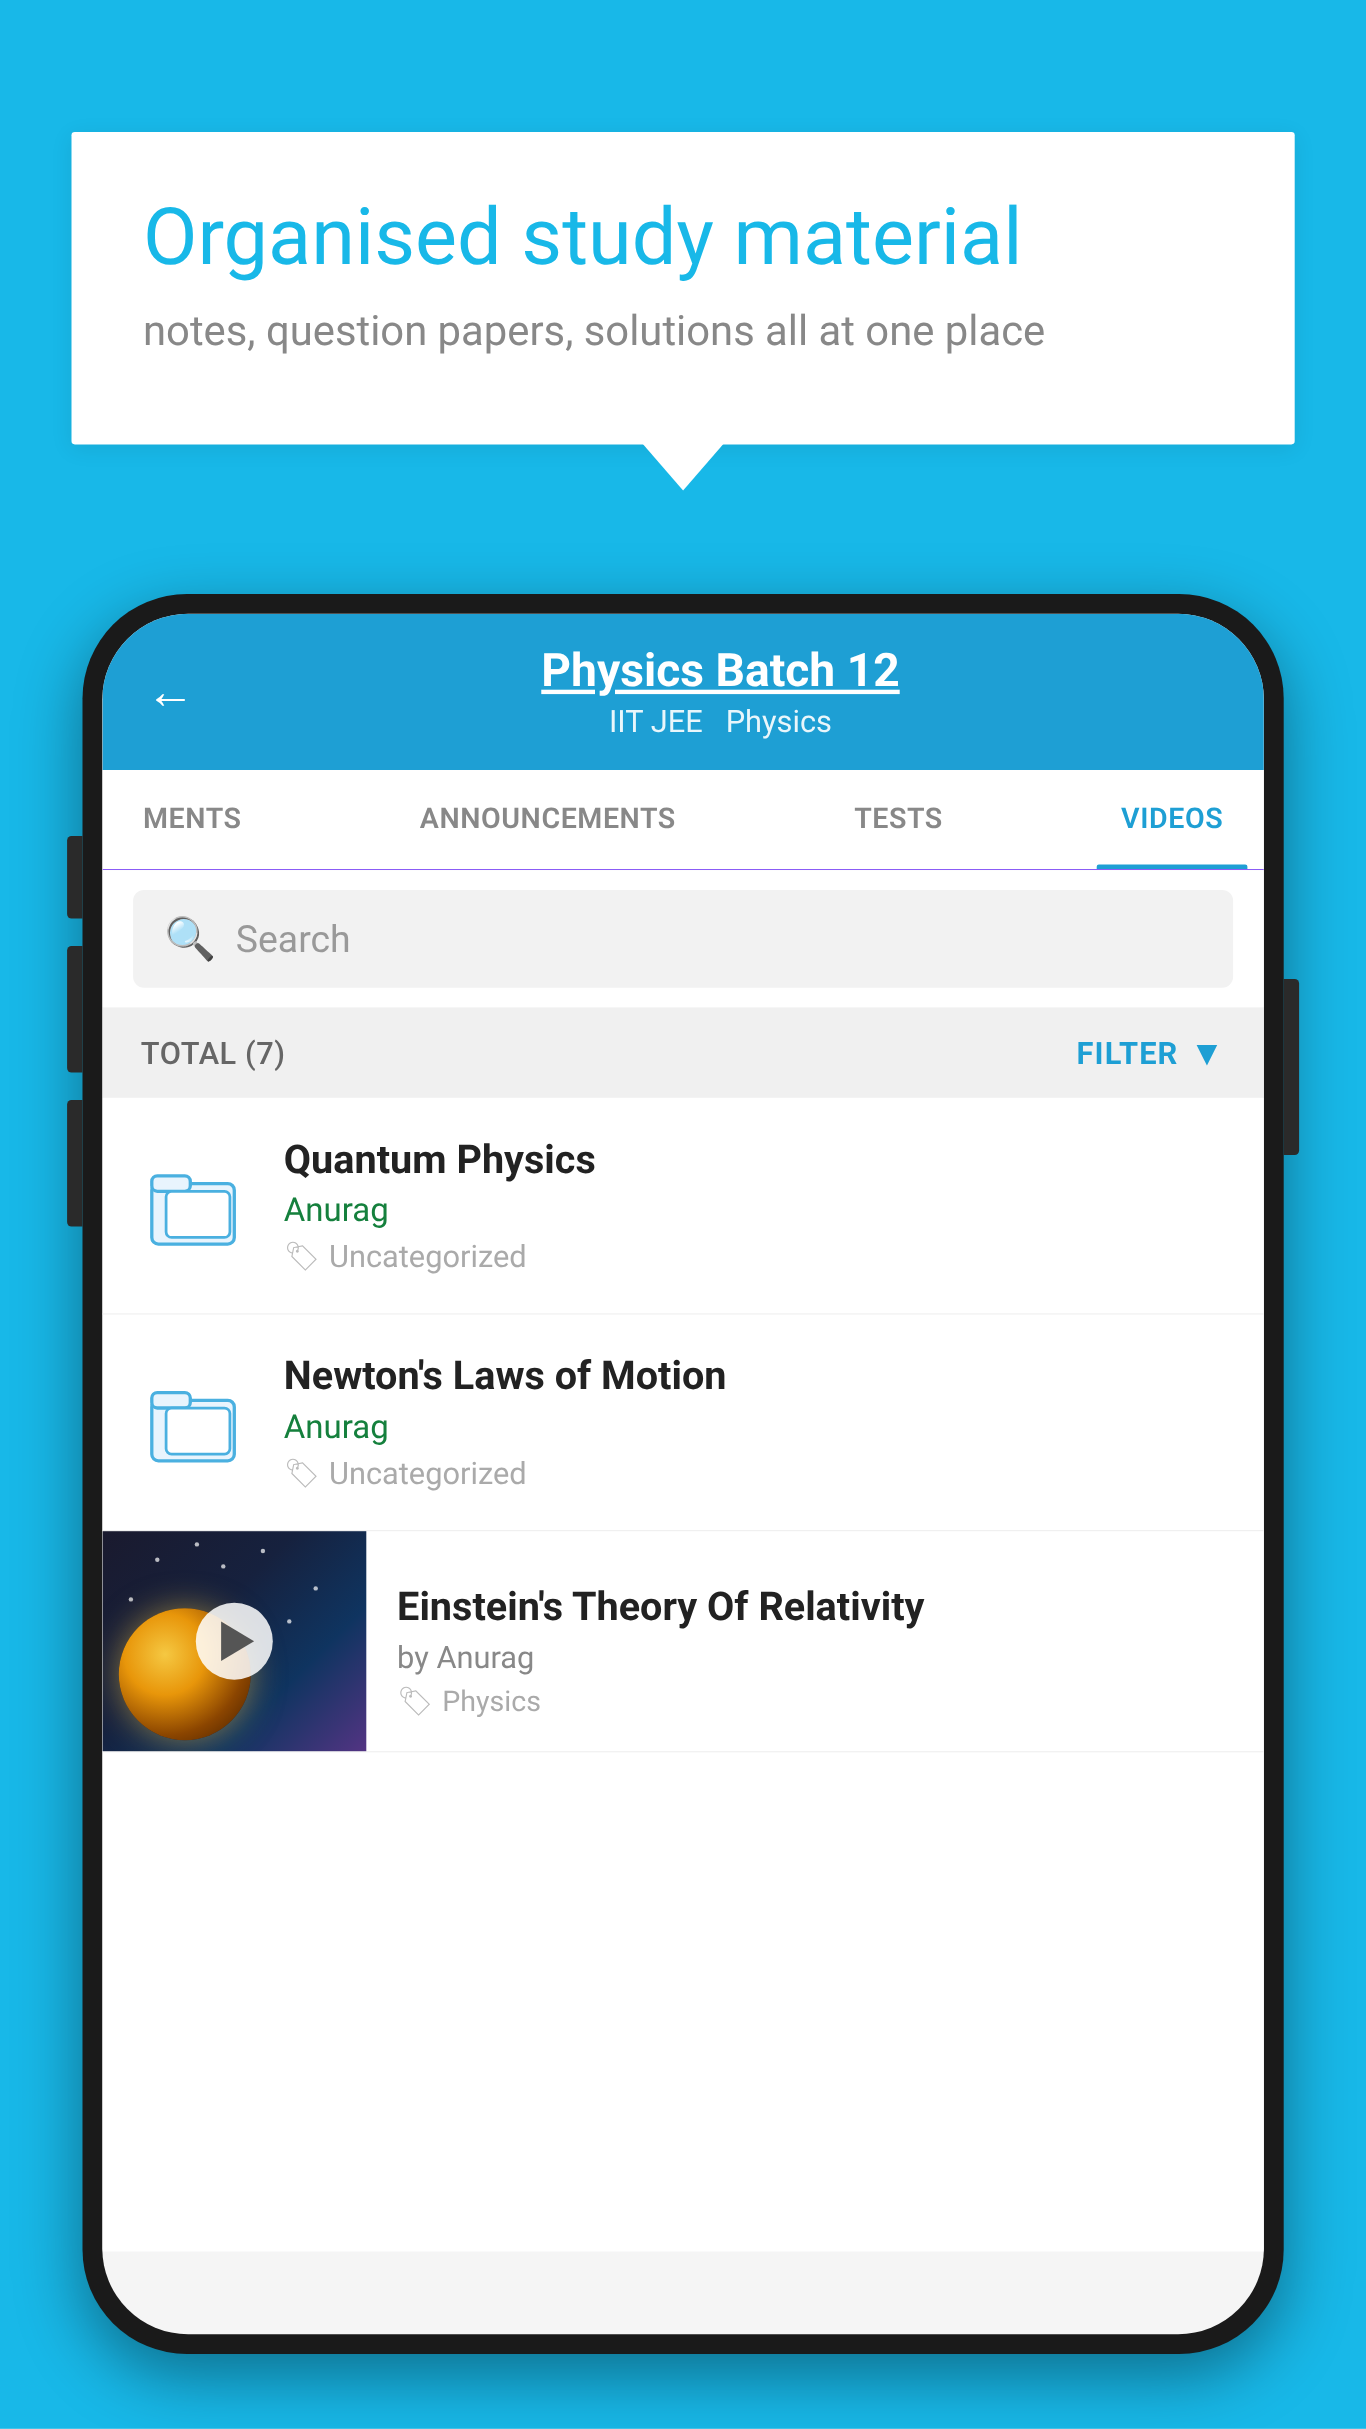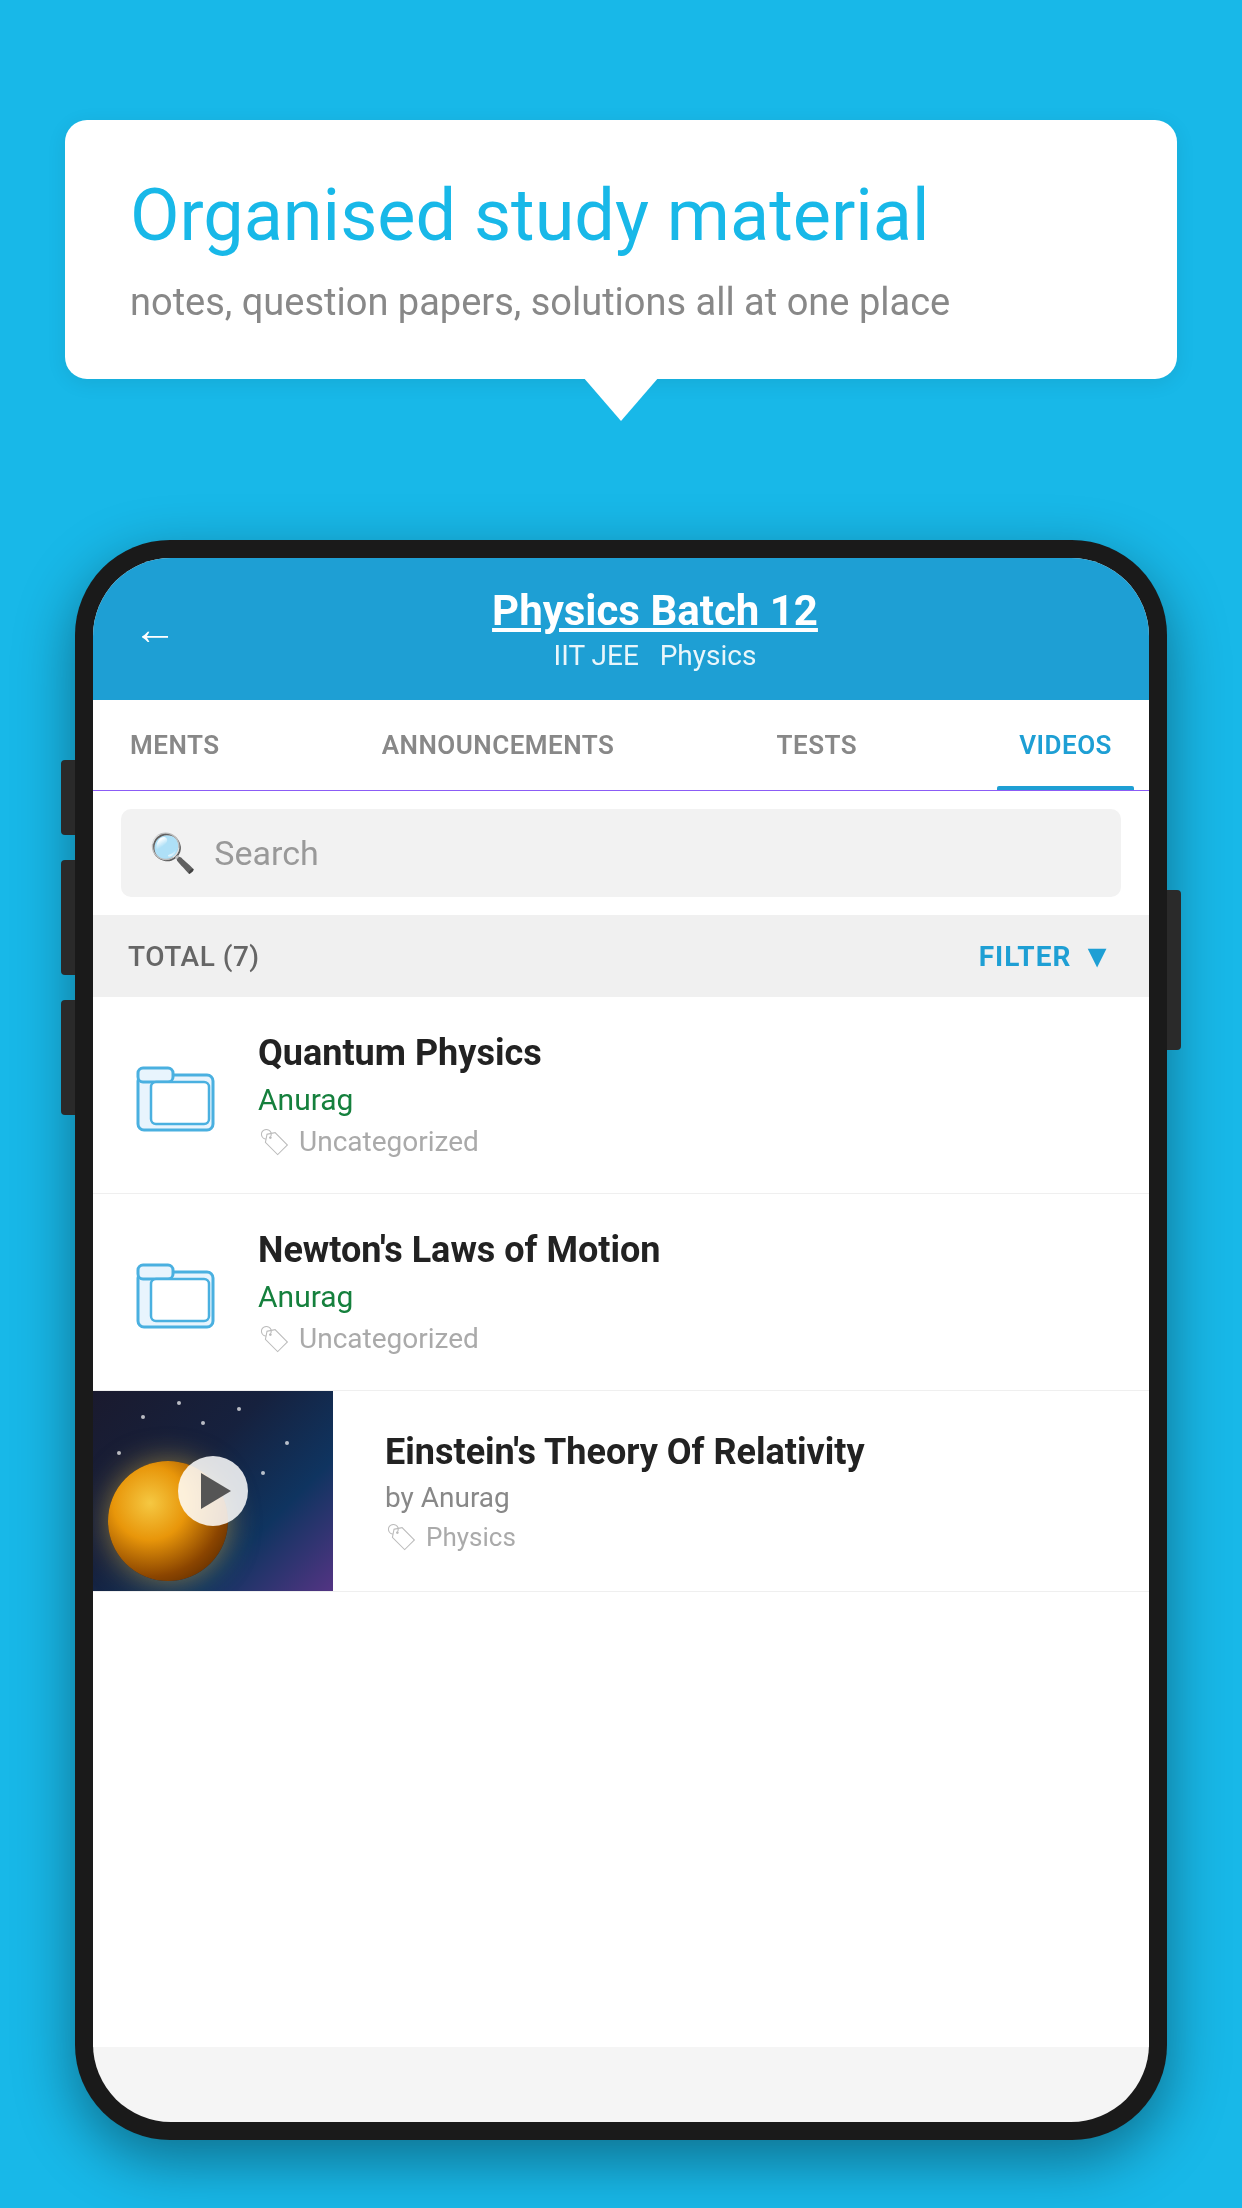--- a/index.html
+++ b/index.html
@@ -16,22 +16,22 @@
     
     .speech-bubble-area {
       position: absolute;
       top: 120px;
       left: 65px;
       right: 65px;
     }
 
     .speech-bubble {
       background: #ffffff;
-      border-radius: 22px;
-      padding: 55px 65px 55px 65px;
+      border-radius: 3px;
+      padding: 55px 65px 80px 65px;
       position: relative;
       box-shadow: 0 4px 20px rgba(0,0,0,0.08);
     }
 
     .speech-bubble::after {
       content: '';
       position: absolute;
       bottom: -42px;
       left: 50%;
       transform: translateX(-50%);
@@ -359,25 +359,24 @@
     }
 
     .tag-icon {
       font-size: 26px;
       color: #bbb;
     }
 
     
     .list-item-video {
       display: flex;
-      align-items: center;
+      align-items: flex-end;
       padding: 0;
       border-bottom: 1px solid #efefef;
       cursor: pointer;
-      gap: 24px;
     }
 
     .video-thumbnail {
       width: 240px;
       height: 200px;
       background: linear-gradient(135deg, #1a1a2e 0%, #16213e 40%, #0f3460 70%, #533483 100%);
       flex-shrink: 0;
       position: relative;
       display: flex;
       align-items: center;

